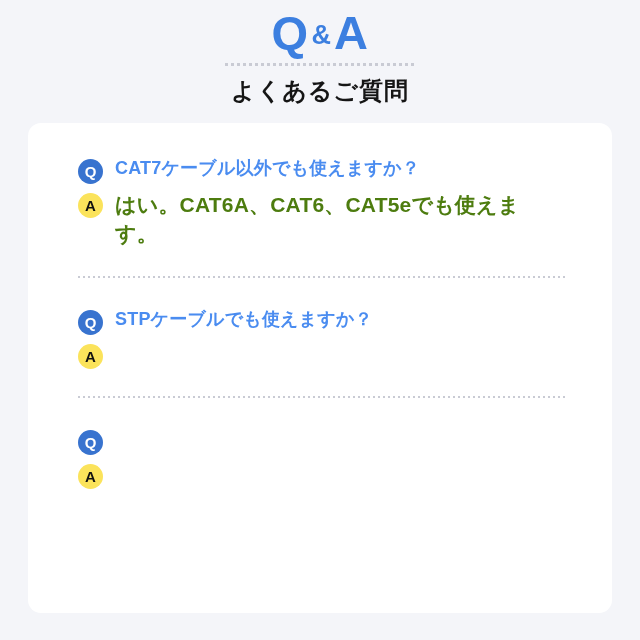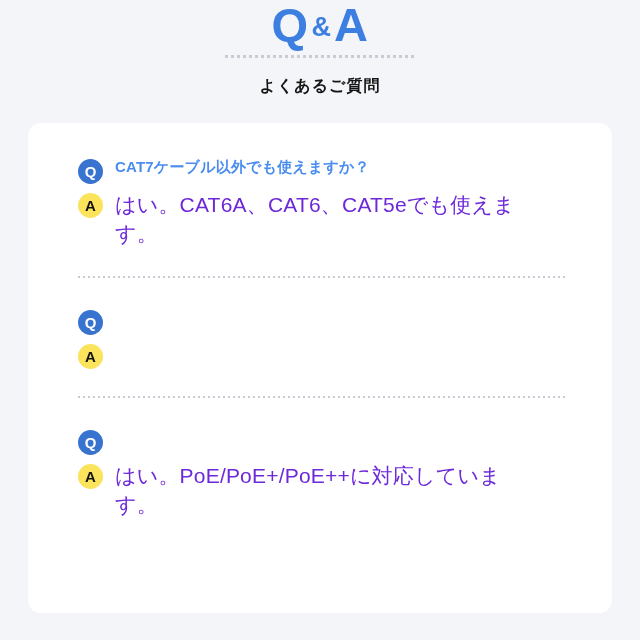--- a/index.html
+++ b/index.html
@@ -16,21 +16,21 @@
 
   .page {
     position: relative;
     width: 640px;
     height: 640px;
     box-sizing: border-box;
   }
 
   
   .header {
-    padding-top: 0;
+    padding-top: 8px;
     text-align: center;
   }
   .qa-title {
     font-size: 47px;
     font-weight: bold;
     color: #3c7fe0;
     line-height: 1.05;
     letter-spacing: 0.5px;
     height: 50px;
   }
@@ -43,22 +43,22 @@
   }
   .header-rule {
     width: 190px;
     height: 3px;
     margin: 5px auto 0 auto;
     background-image: linear-gradient(to right, #c9cbd4 0 3px, transparent 3px 6px);
     background-size: 6px 3px;
     background-repeat: repeat-x;
   }
   .subtitle {
-    margin-top: 18px;
-    font-size: 16px;
+    margin-top: 9px;
+    font-size: 24px;
     font-weight: bold;
     color: #151515;
     letter-spacing: 1px;
   }
 
   
   .card {
     position: absolute;
     left: 28px;
     top: 123px;
@@ -109,32 +109,32 @@
     background: #3873cf;
     color: #ffffff;
   }
   .badge-a {
     background: #fbe35b;
     color: #111111;
   }
 
   .q-text {
     margin-left: 12px;
-    font-size: 15px;
+    font-size: 18px;
     font-weight: bold;
     color: #4a8cf0;
     line-height: 1.3;
     letter-spacing: 0.2px;
   }
 
   .a-text {
     margin-left: 12px;
     font-size: 21px;
-    font-weight: normal;
-    color: #6d28d9;
+    font-weight: bold;
+    color: #4d7c0f;
     line-height: 1.38;
     letter-spacing: 0.2px;
     max-width: 420px;
   }
 
   .separator {
     height: 2px;
     margin: 27px 44px 0 50px;
     background-image: linear-gradient(to right, #c9cbd4 0 2px, transparent 2px 5px);
     background-size: 5px 2px;
@@ -166,34 +166,34 @@
           <div class="badge badge-a">A</div>
           <div class="a-text">はい。CAT6A、CAT6、CAT5eでも使えます。</div>
         </div>
       </li>
 
       <div class="separator"></div>
 
       <li class="faq-item item-1">
         <div class="row question-row">
           <div class="badge badge-q">Q</div>
+          <div class="q-text">STPケーブルでも使えますか？</div>
         </div>
         <div class="row answer-row">
           <div class="badge badge-a">A</div>
         </div>
       </li>
 
       <div class="separator"></div>
 
       <li class="faq-item item-2">
         <div class="row question-row">
           <div class="badge badge-q">Q</div>
         </div>
         <div class="row answer-row">
           <div class="badge badge-a">A</div>
-          <div class="a-text">はい。PoE/PoE+/PoE++に対応しています。</div>
         </div>
       </li>
 
     </ul>
   </div>
 
 </div>
 
 </body></html>

